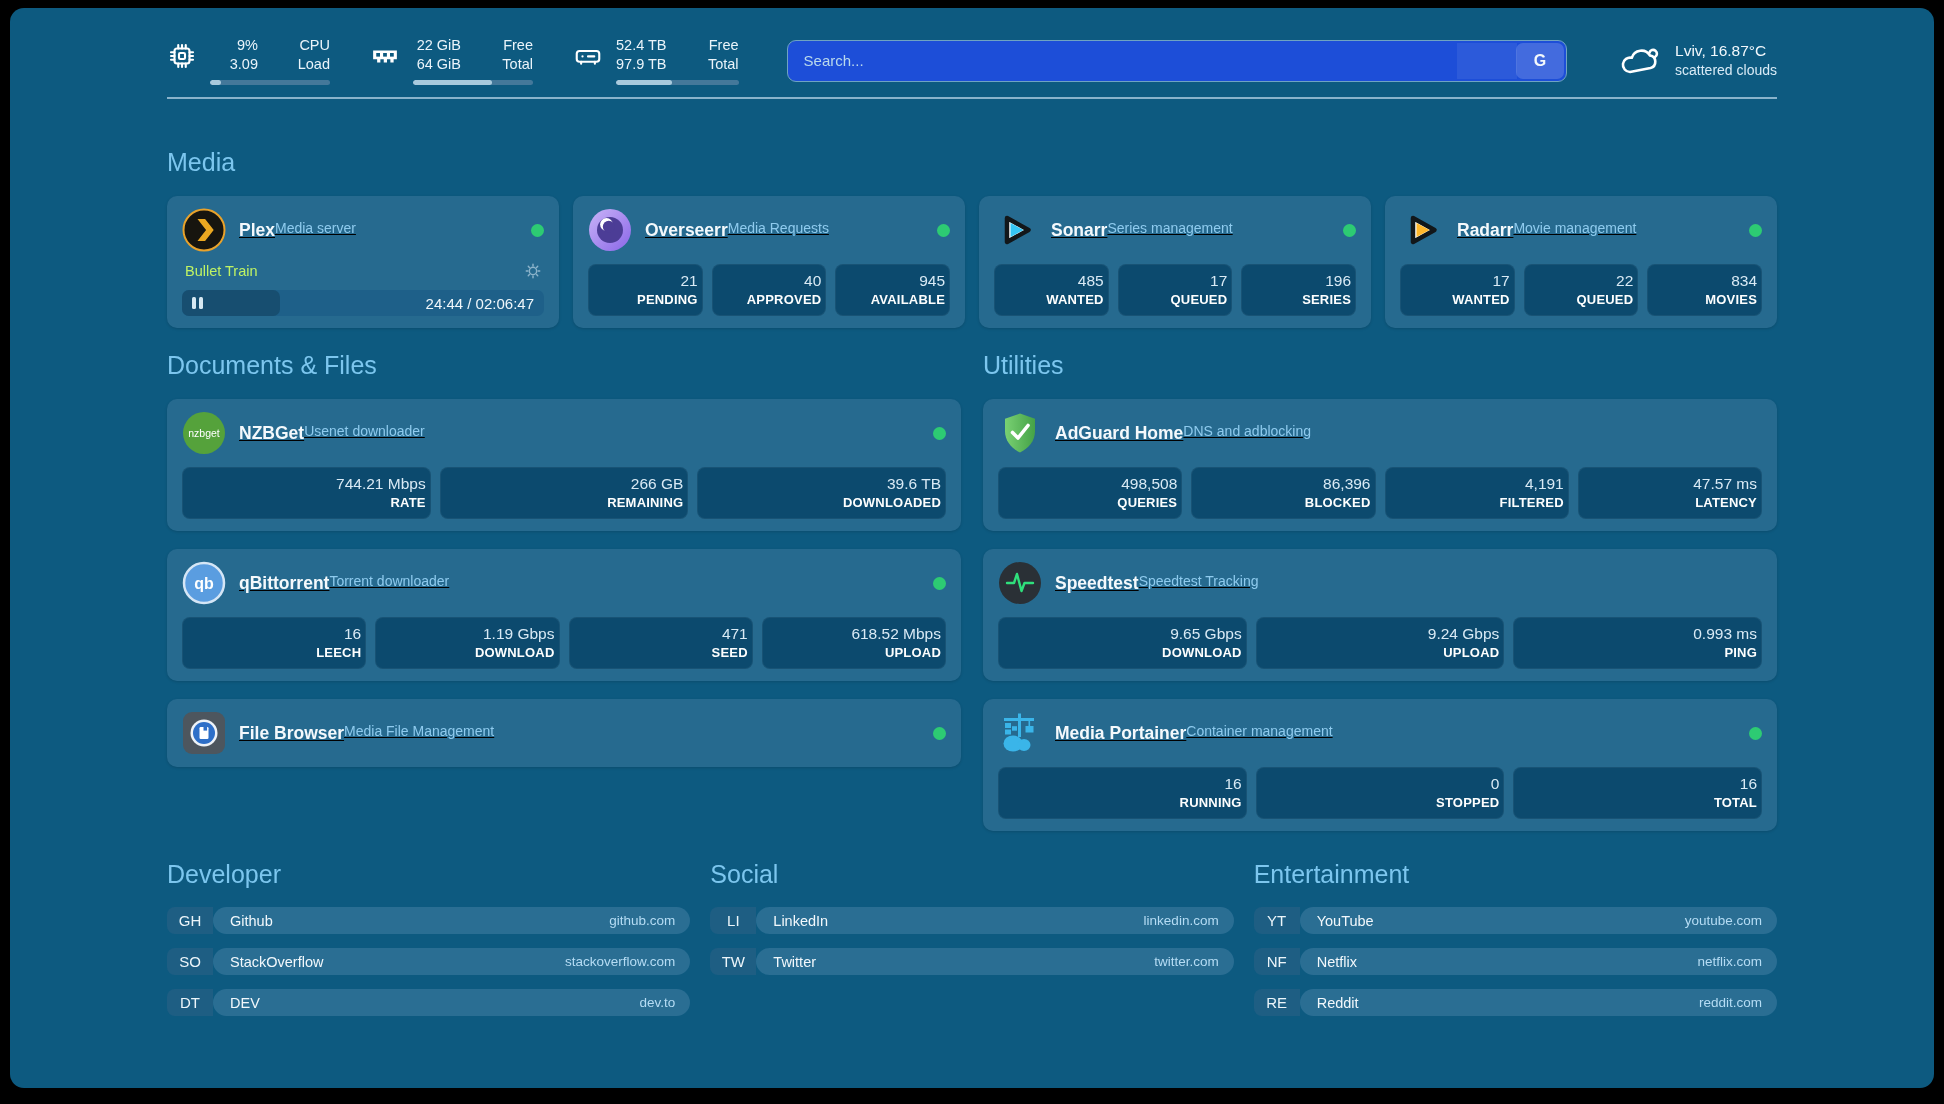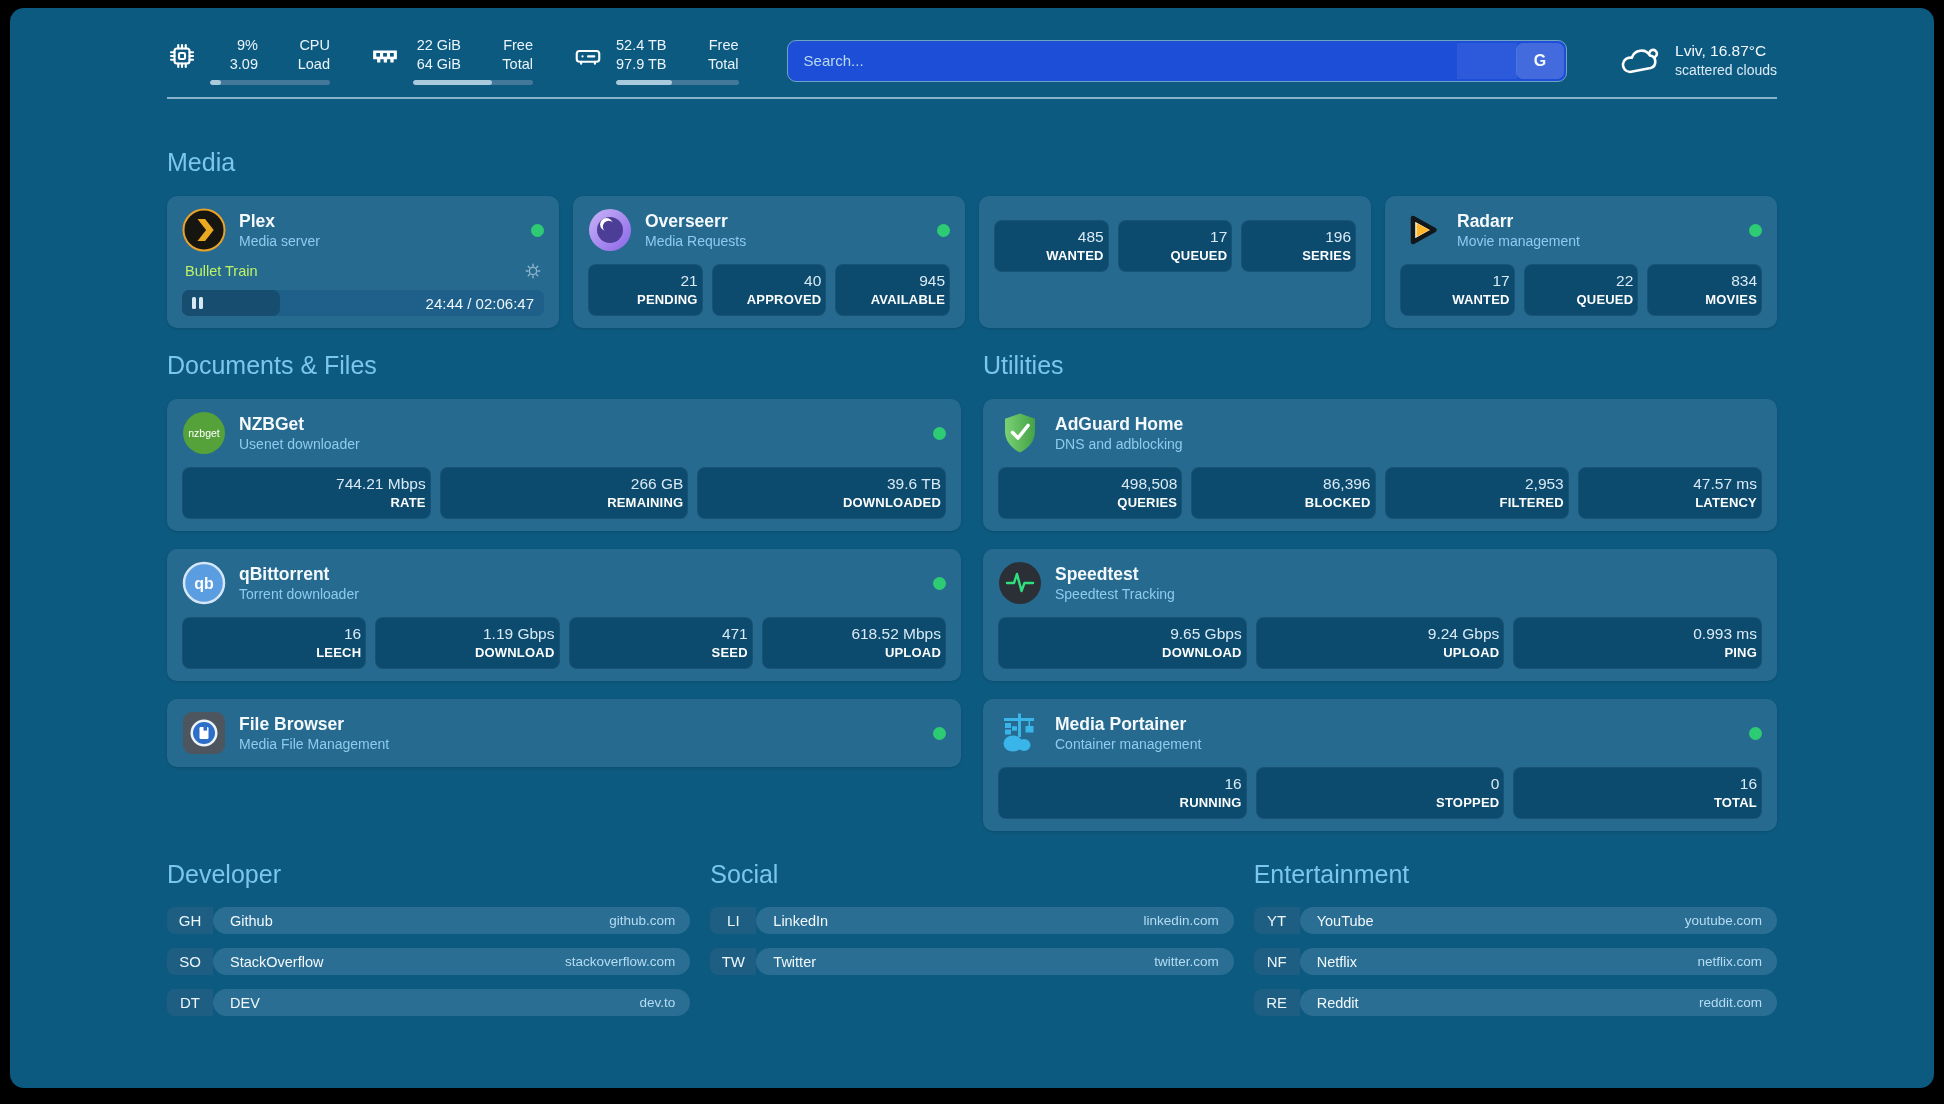--- a/index.html
+++ b/index.html
@@ -52,21 +52,21 @@
   .mid-grid   { display:grid; grid-template-columns:1fr 1fr; gap:22px; align-items:start; margin-top:22px; }
   .bm-grid    { display:grid; grid-template-columns:repeat(3,1fr); gap:20px; margin-top:28px; }
   .col { display:flex; flex-direction:column; }
   .col .card + .card { margin-top:18px; }
 
   
   .card { background:#266a8f; border-radius:10px; padding:12px 15px;
           box-shadow:0 1px 3px rgba(0,0,0,0.15); cursor:pointer; }
   .card-head { display:flex; align-items:center; gap:13px; }
   .app-icon { width:44px; height:44px; flex:none; display:flex; align-items:center; justify-content:center; }
-  .head-txt { display:flex; flex-direction:column; }
+  .head-txt { display:flex; flex-direction:row;text-decoration:underline; }
   .card-title { font-size:17.5px; font-weight:700; color:#f4f9fc; line-height:22px; }
   .card-sub   { font-size:14px; color:#8fcbee; line-height:19px; }
   .status-dot { width:13px; height:13px; border-radius:50%; background:#2dcb73;
                 margin-left:auto; align-self:center; }
 
   .stats { display:flex; gap:9px; margin-top:12px; }
   .stat { flex:1; background:#0c4a6e; border:1px solid rgba(255,255,255,0.05);
           border-radius:8px; text-align:right; padding:6px 4px 7px; }
   .stat-v { font-size:15.5px; color:#d9eaf5; line-height:20px; }
   .stat-l { font-size:13px; font-weight:700; color:#fdfefe; letter-spacing:0.2px; line-height:17px; }
@@ -274,20 +274,33 @@
           <div class="stat-l">APPROVED</div>
         </div>
         <div class="stat">
           <div class="stat-v">945</div>
           <div class="stat-l">AVAILABLE</div>
         </div>
       </div>
     </div>
 
     <div class="card">
+      <div class="card-head">
+        <span class="app-icon">
+          <svg width="44" height="44" viewBox="0 0 44 44">
+            <polygon points="13,10 34.5,22 13,34" fill="#fff" stroke="#12171a" stroke-width="4.5" stroke-linejoin="round"></polygon>
+            <polygon points="16.5,15 29.5,22 16.5,29" fill="#35c5f4"></polygon>
+          </svg>
+        </span>
+        <div class="head-txt">
+          <span class="card-title">Sonarr</span>
+          <span class="card-sub">Series management</span>
+        </div>
+        <span class="status-dot"></span>
+      </div>
       <div class="stats">
         <div class="stat">
           <div class="stat-v">485</div>
           <div class="stat-l">WANTED</div>
         </div>
         <div class="stat">
           <div class="stat-v">17</div>
           <div class="stat-l">QUEUED</div>
         </div>
         <div class="stat">
@@ -442,21 +455,21 @@
         <div class="stats">
           <div class="stat">
             <div class="stat-v">498,508</div>
             <div class="stat-l">QUERIES</div>
           </div>
           <div class="stat">
             <div class="stat-v">86,396</div>
             <div class="stat-l">BLOCKED</div>
           </div>
           <div class="stat">
-            <div class="stat-v">2,953</div>
+            <div class="stat-v">4,191</div>
             <div class="stat-l">FILTERED</div>
           </div>
           <div class="stat">
             <div class="stat-v">47.57 ms</div>
             <div class="stat-l">LATENCY</div>
           </div>
         </div>
       </div>
 
       <div class="card">

